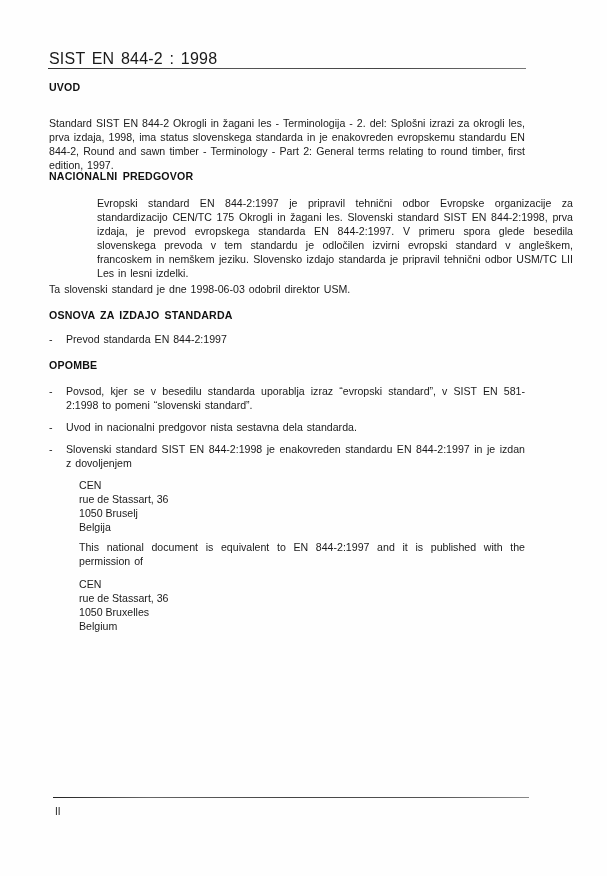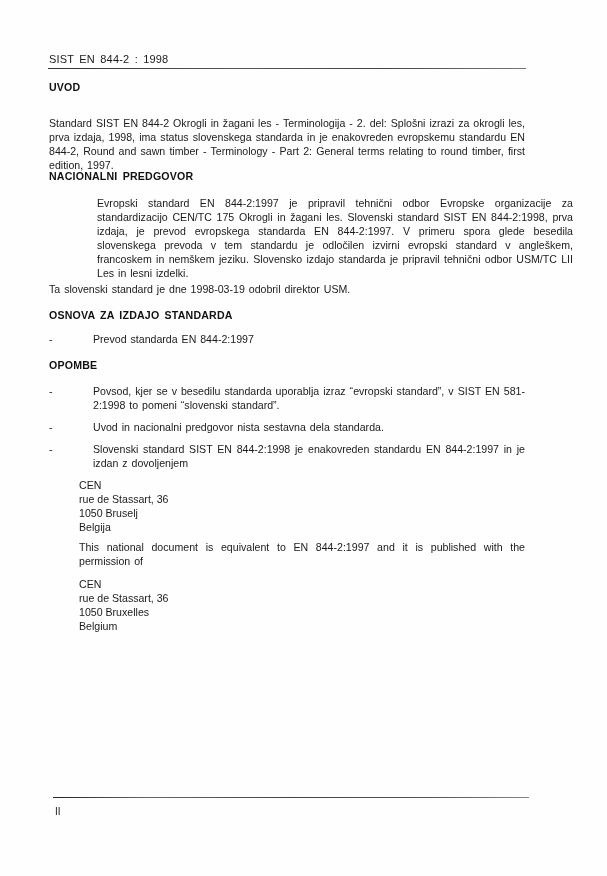--- a/index.html
+++ b/index.html
@@ -20,21 +20,21 @@
     .page {
       position: absolute;
       left: 0; top: 0;
       width: 607px; height: 876px;
       background: #fefefe;
     }
     .running-header {
       position: absolute;
       left: 49px;
       top: 52px;
-      font-size: 11px;
+      font-size: 16px;
       letter-spacing: 0.2px;
       word-spacing: 2px;
     }
     .rule-top {
       position: absolute;
       left: 48px;
       top: 68px;
       width: 478px;
       height: 1.2px;
       background: linear-gradient(90deg, #333 0%, #555 40%, #444 70%, #777 100%);
@@ -71,21 +71,21 @@
       position: absolute;
       left: 0;
       width: 476px;
     }
     .bullet .dash {
       position: absolute;
       left: 0;
       top: 0;
     }
     .bullet .btext {
-      margin-left: 44px;
+      margin-left: 17px;
       text-align: justify;
       text-align-last: left;
       word-spacing: 1px;
     }
     .b-osnova { top: 252px; }
     .b-op1 { top: 304px; }
     .b-op2 { top: 340px; }
     .b-op3 { top: 362px; }
 
     .block {
@@ -121,21 +121,21 @@
   <div class="running-header">SIST EN 844-2 : 1998</div>
   <div class="rule-top"></div>
 
   <div class="content">
 
     <h2 class="heading sec-uvod">UVOD</h2>
     <p class="para p-uvod">Standard SIST EN 844-2 Okrogli in žagani les - Terminologija - 2. del: Splošni izrazi za okrogli les, prva izdaja, 1998, ima status slovenskega standarda in je enakovreden evropskemu standardu EN 844-2, Round and sawn timber - Terminology - Part 2: General terms relating to round timber, first edition, 1997.</p>
 
     <h2 class="heading sec-nac">NACIONALNI PREDGOVOR</h2>
     <p class="para p-nac">Evropski standard EN 844-2:1997 je pripravil tehnični odbor Evropske organizacije za standardizacijo CEN/TC 175 Okrogli in žagani les. Slovenski standard SIST EN 844-2:1998, prva izdaja, je prevod evropskega standarda EN 844-2:1997. V primeru spora glede besedila slovenskega prevoda v tem standardu je odločilen izvirni evropski standard v angleškem, francoskem in nemškem jeziku. Slovensko izdajo standarda je pripravil tehnični odbor USM/TC LII Les in lesni izdelki.</p>
-    <p class="para p-odobril">Ta slovenski standard je dne 1998-03-19 odobril direktor USM.</p>
+    <p class="para p-odobril">Ta slovenski standard je dne 1998-06-03 odobril direktor USM.</p>
 
     <h2 class="heading sec-osnova">OSNOVA ZA IZDAJO STANDARDA</h2>
     <div class="bullet b-osnova">
       <span class="dash">-</span>
       <div class="btext">Prevod standarda EN 844-2:1997</div>
     </div>
 
     <h2 class="heading sec-opombe">OPOMBE</h2>
     <div class="bullet b-op1">
       <span class="dash">-</span>

